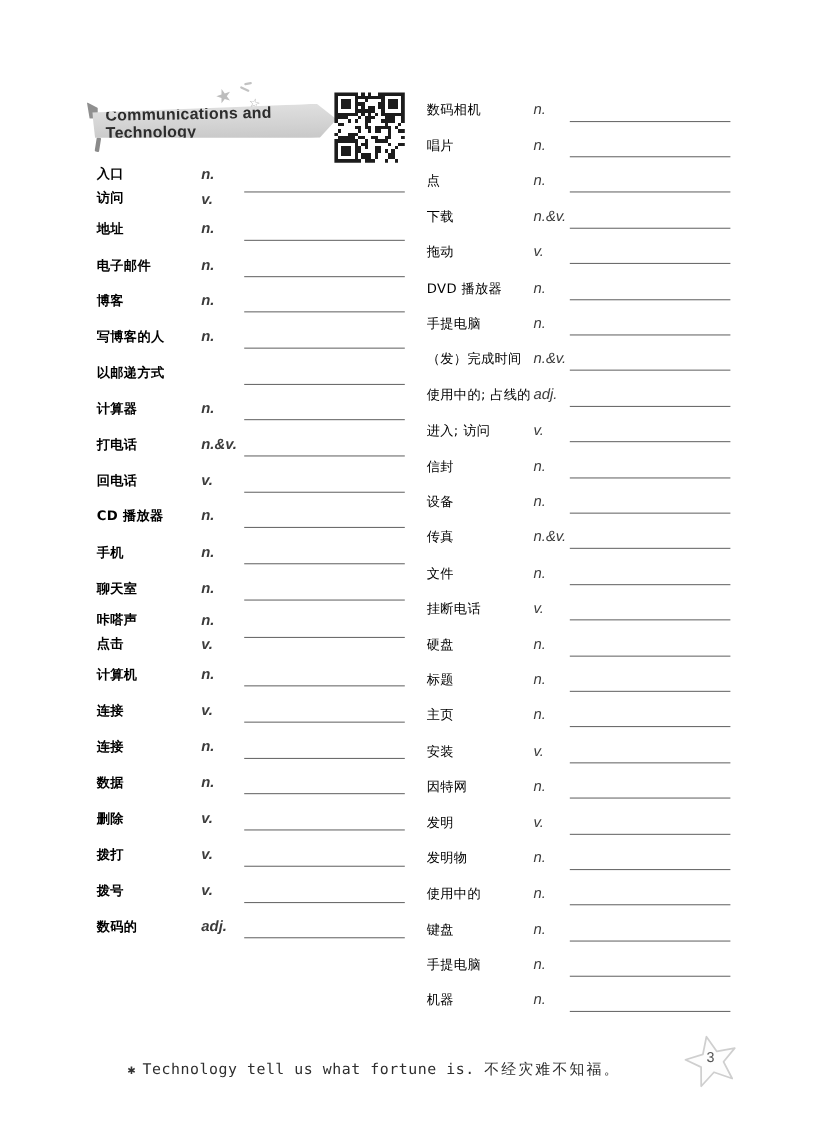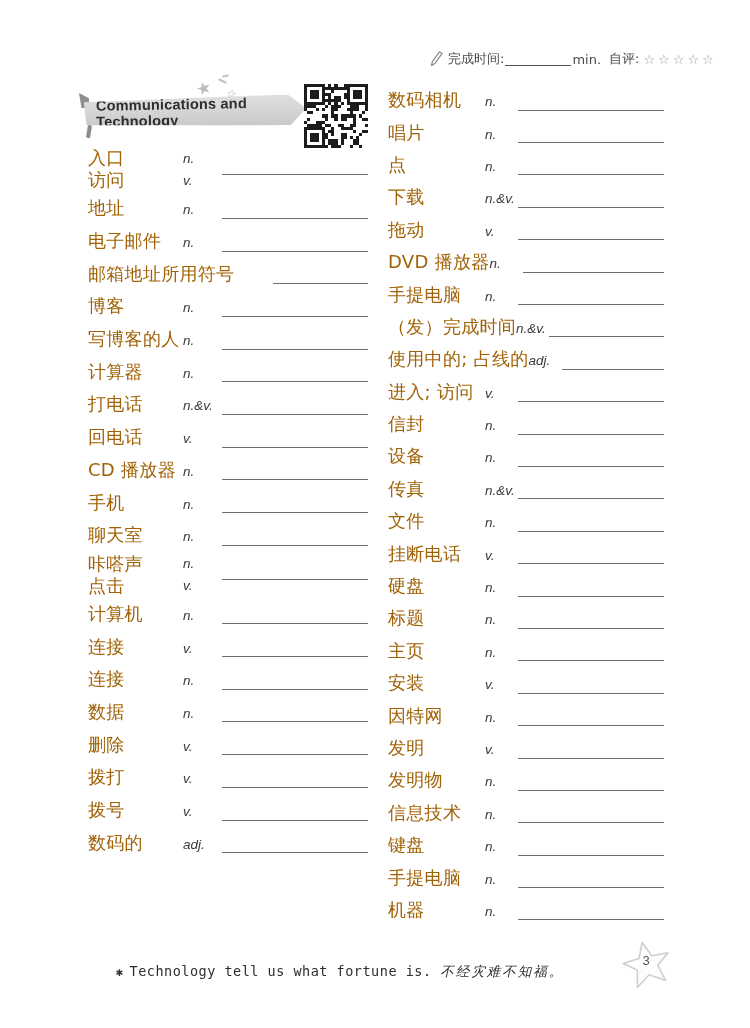--- a/index.html
+++ b/index.html
@@ -50,30 +50,30 @@
   .deco-star.s2{left:142px;top:-9px;font-size:12px;color:#a9a9a9;transform:rotate(12deg);}
   .deco-dash{position:absolute;background:#c2c2c2;height:2px;border-radius:1px;}
   .deco-dash.d1{left:134px;top:-16px;width:9px;transform:rotate(25deg);}
   .deco-dash.d2{left:138px;top:-21px;width:7px;transform:rotate(-10deg);}
 
   
   .qr{position:absolute;left:304px;top:84px;width:64px;height:64px;}
 
   
   .col{position:absolute;display:flex;flex-direction:column;}
-  #col-left{left:88px;top:146px;width:280px;}
+  #col-left{left:88px;top:146px;width:280px;font-weight:bold;}
   #col-right{left:388px;top:84px;width:276px;}
   .vrow{display:flex;align-items:center;height:32.7px;}
   #col-right .vrow{height:32.4px;}
   .vrow.pair{height:46px;}
   .words{display:flex;flex-direction:column;justify-content:center;}
   .wline{display:flex;align-items:baseline;}
   .pair .wline{height:22px;align-items:center;}
   .word{
-    min-width:95px;font-size:18px;color:#a16207;white-space:nowrap;
+    min-width:95px;font-size:12px;color:#000000;white-space:nowrap;
     letter-spacing:0.3px;
   }
   #col-right .word{min-width:97px;}
   .pos{
     min-width:37px;font-size:13.5px;font-style:italic;color:#3b3b3b;
     font-family:"Liberation Sans",sans-serif;white-space:nowrap;
   }
   #col-right .pos{min-width:31px;}
   .answer-line{
     flex:1;border-bottom:1px solid #6d6d6d;height:14px;
@@ -81,47 +81,32 @@
   }
   .pair .answer-line{transform:translateY(-2px);}
 
   
   .footer{
     position:absolute;left:0;right:70px;top:963px;text-align:center;
     font-family:"DejaVu Sans Mono","Liberation Mono",monospace;
     font-size:13.5px;color:#2e2e2e;letter-spacing:0.5px;white-space:nowrap;
   }
   .footer .marker{margin-right:6px;font-size:12px;color:#333;}
-  .footer .zh{font-family:"DejaVu Sans",sans-serif;letter-spacing:2px;font-style:italic;}
+  .footer .zh{font-family:"DejaVu Sans",sans-serif;letter-spacing:2px;}
 
   .page-star{position:absolute;left:620px;top:938px;width:54px;height:54px;}
   .page-star text{
     font-family:"Liberation Sans",sans-serif;font-size:13px;fill:#555;
   }
 </style>
 </head>
 <body>
 
 <div class="page">
 
-  <div class="header-right">
-    <span class="pencil">
-      <svg width="15" height="17" viewBox="0 0 15 17">
-        <g fill="none" stroke="#8a8a8a" stroke-width="1.2" stroke-linejoin="round">
-          <path d="M3.5 15.5 L4.3 11.8 L11.5 1.8 L14 3.6 L6.8 13.6 Z"></path>
-          <path d="M3.5 15.5 L4.8 14.1"></path>
-        </g>
-      </svg>
-    </span>
-    <span>完成时间:</span>
-    <span class="blank-line"></span>
-    <span class="min-label">min.</span>
-    <span>自评:</span>
-    <span class="rating-stars">☆☆☆☆☆</span>
-  </div>
 
   <div class="banner">
     <span class="deco-star s1">★</span>
     <span class="deco-star s2">☆</span>
     <span class="deco-dash d1"></span>
     <span class="deco-dash d2"></span>
     <div class="ribbon-fold"></div>
     <div class="ribbon-tail"></div>
     <div class="ribbon">
       <span class="ribbon-title">Communications and Technology</span>
@@ -384,40 +369,40 @@
           <div class="wline">
             <span class="word">电子邮件</span>
             <span class="pos">n.</span>
           </div>
         </div>
         <span class="answer-line"></span>
       </div>
       <div class="vrow">
         <div class="words">
           <div class="wline">
-            <span class="word">邮箱地址所用符号</span>
+            <span class="word">博客</span>
+            <span class="pos">n.</span>
+          </div>
+        </div>
+        <span class="answer-line"></span>
+      </div>
+      <div class="vrow">
+        <div class="words">
+          <div class="wline">
+            <span class="word">写博客的人</span>
+            <span class="pos">n.</span>
+          </div>
+        </div>
+        <span class="answer-line"></span>
+      </div>
+      <div class="vrow">
+        <div class="words">
+          <div class="wline">
+            <span class="word">以邮递方式</span>
             <span class="pos"></span>
-          </div>
-        </div>
-        <span class="answer-line"></span>
-      </div>
-      <div class="vrow">
-        <div class="words">
-          <div class="wline">
-            <span class="word">博客</span>
-            <span class="pos">n.</span>
-          </div>
-        </div>
-        <span class="answer-line"></span>
-      </div>
-      <div class="vrow">
-        <div class="words">
-          <div class="wline">
-            <span class="word">写博客的人</span>
-            <span class="pos">n.</span>
           </div>
         </div>
         <span class="answer-line"></span>
       </div>
       <div class="vrow">
         <div class="words">
           <div class="wline">
             <span class="word">计算器</span>
             <span class="pos">n.</span>
           </div>
@@ -750,21 +735,21 @@
           <div class="wline">
             <span class="word">发明物</span>
             <span class="pos">n.</span>
           </div>
         </div>
         <span class="answer-line"></span>
       </div>
       <div class="vrow">
         <div class="words">
           <div class="wline">
-            <span class="word">信息技术</span>
+            <span class="word">使用中的</span>
             <span class="pos">n.</span>
           </div>
         </div>
         <span class="answer-line"></span>
       </div>
       <div class="vrow">
         <div class="words">
           <div class="wline">
             <span class="word">键盘</span>
             <span class="pos">n.</span>

